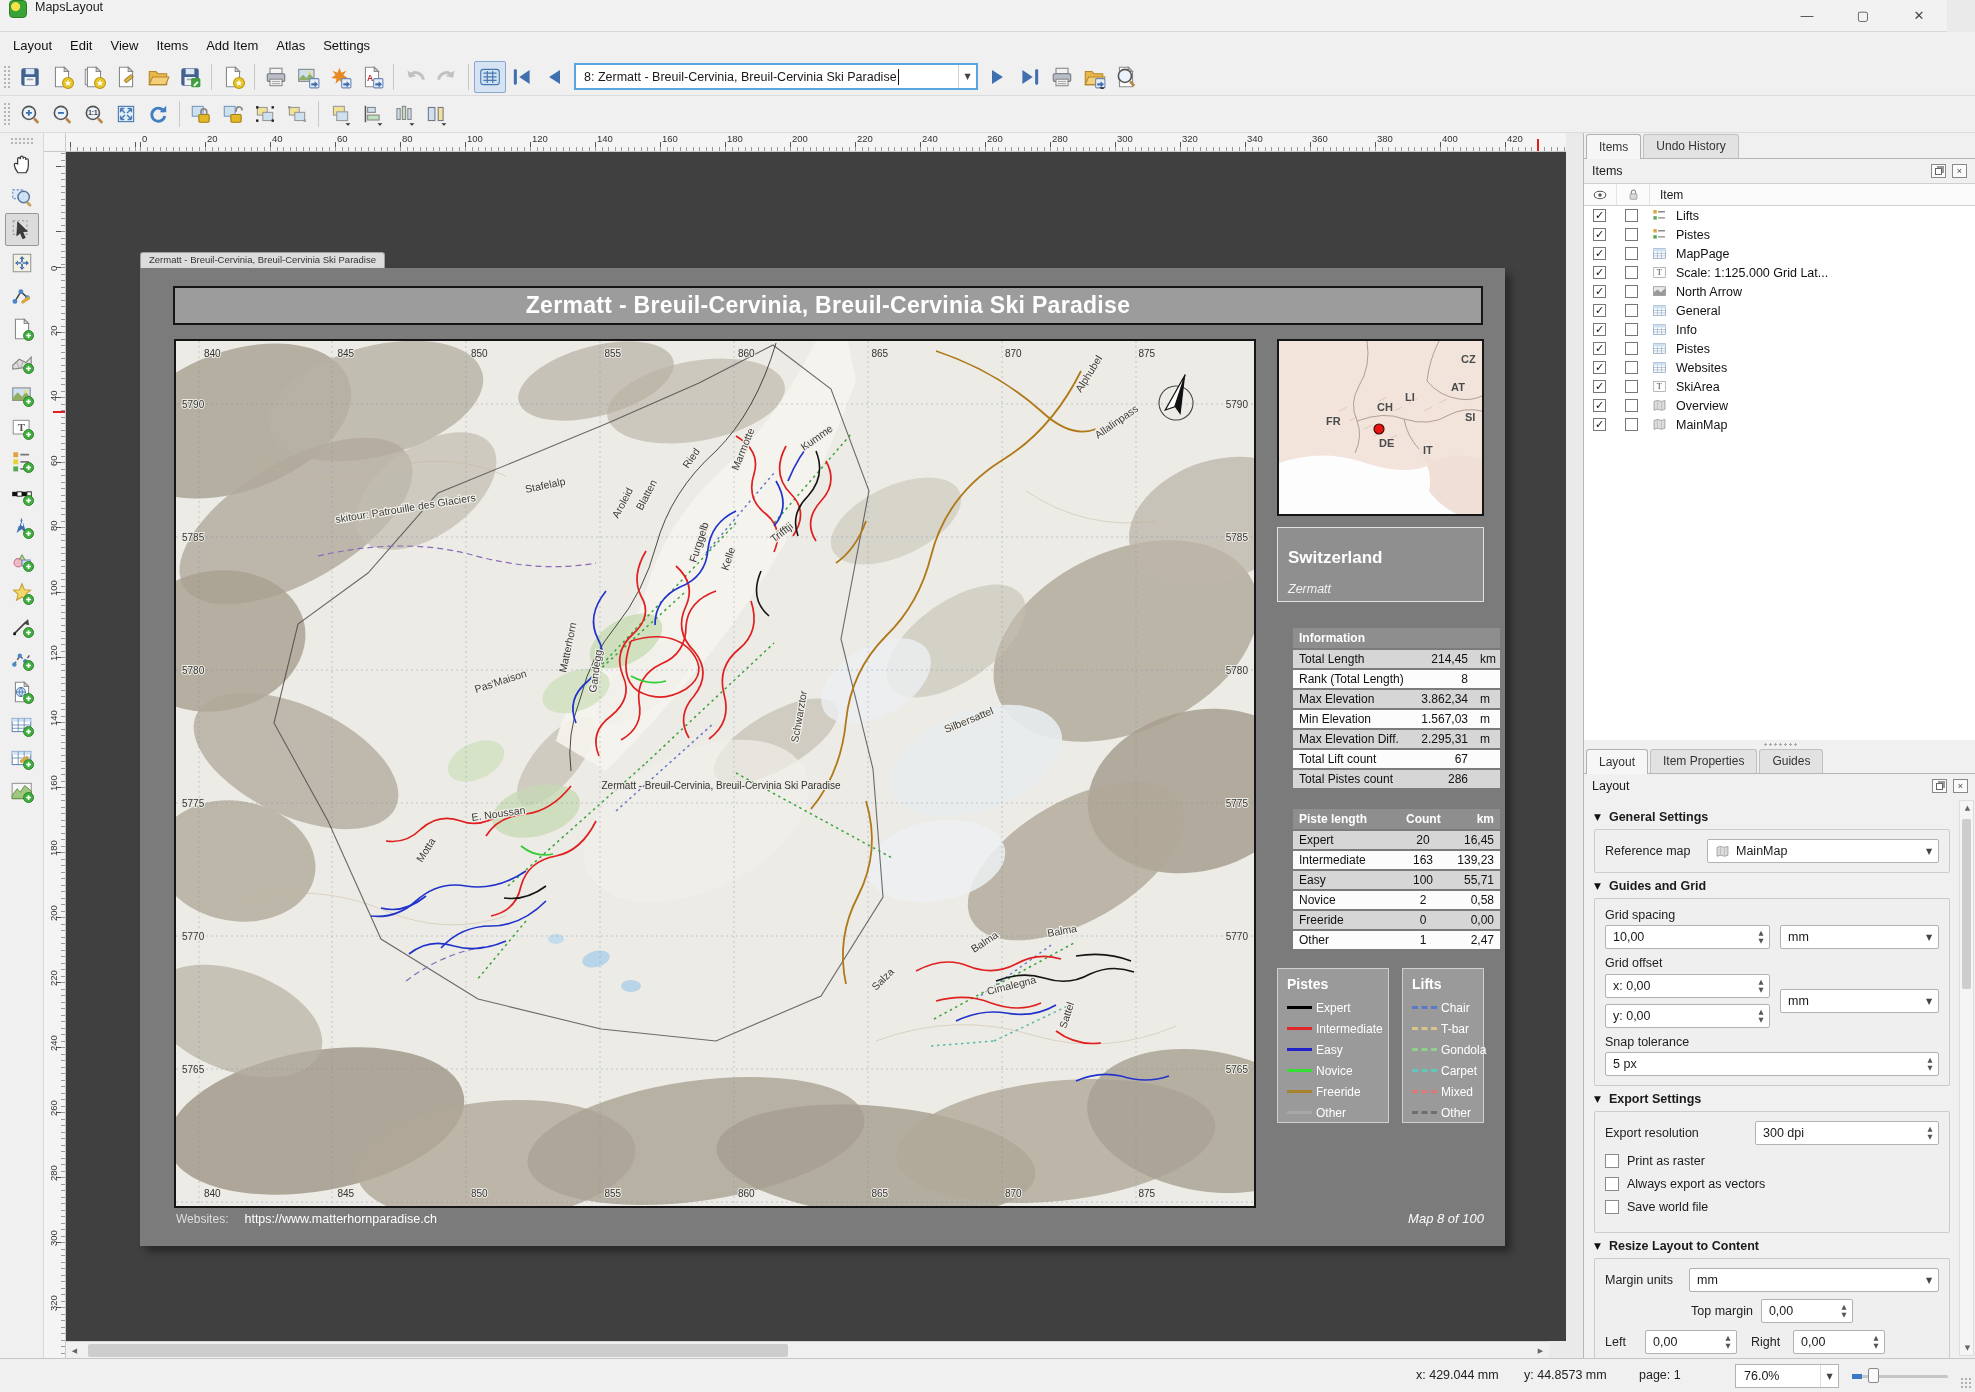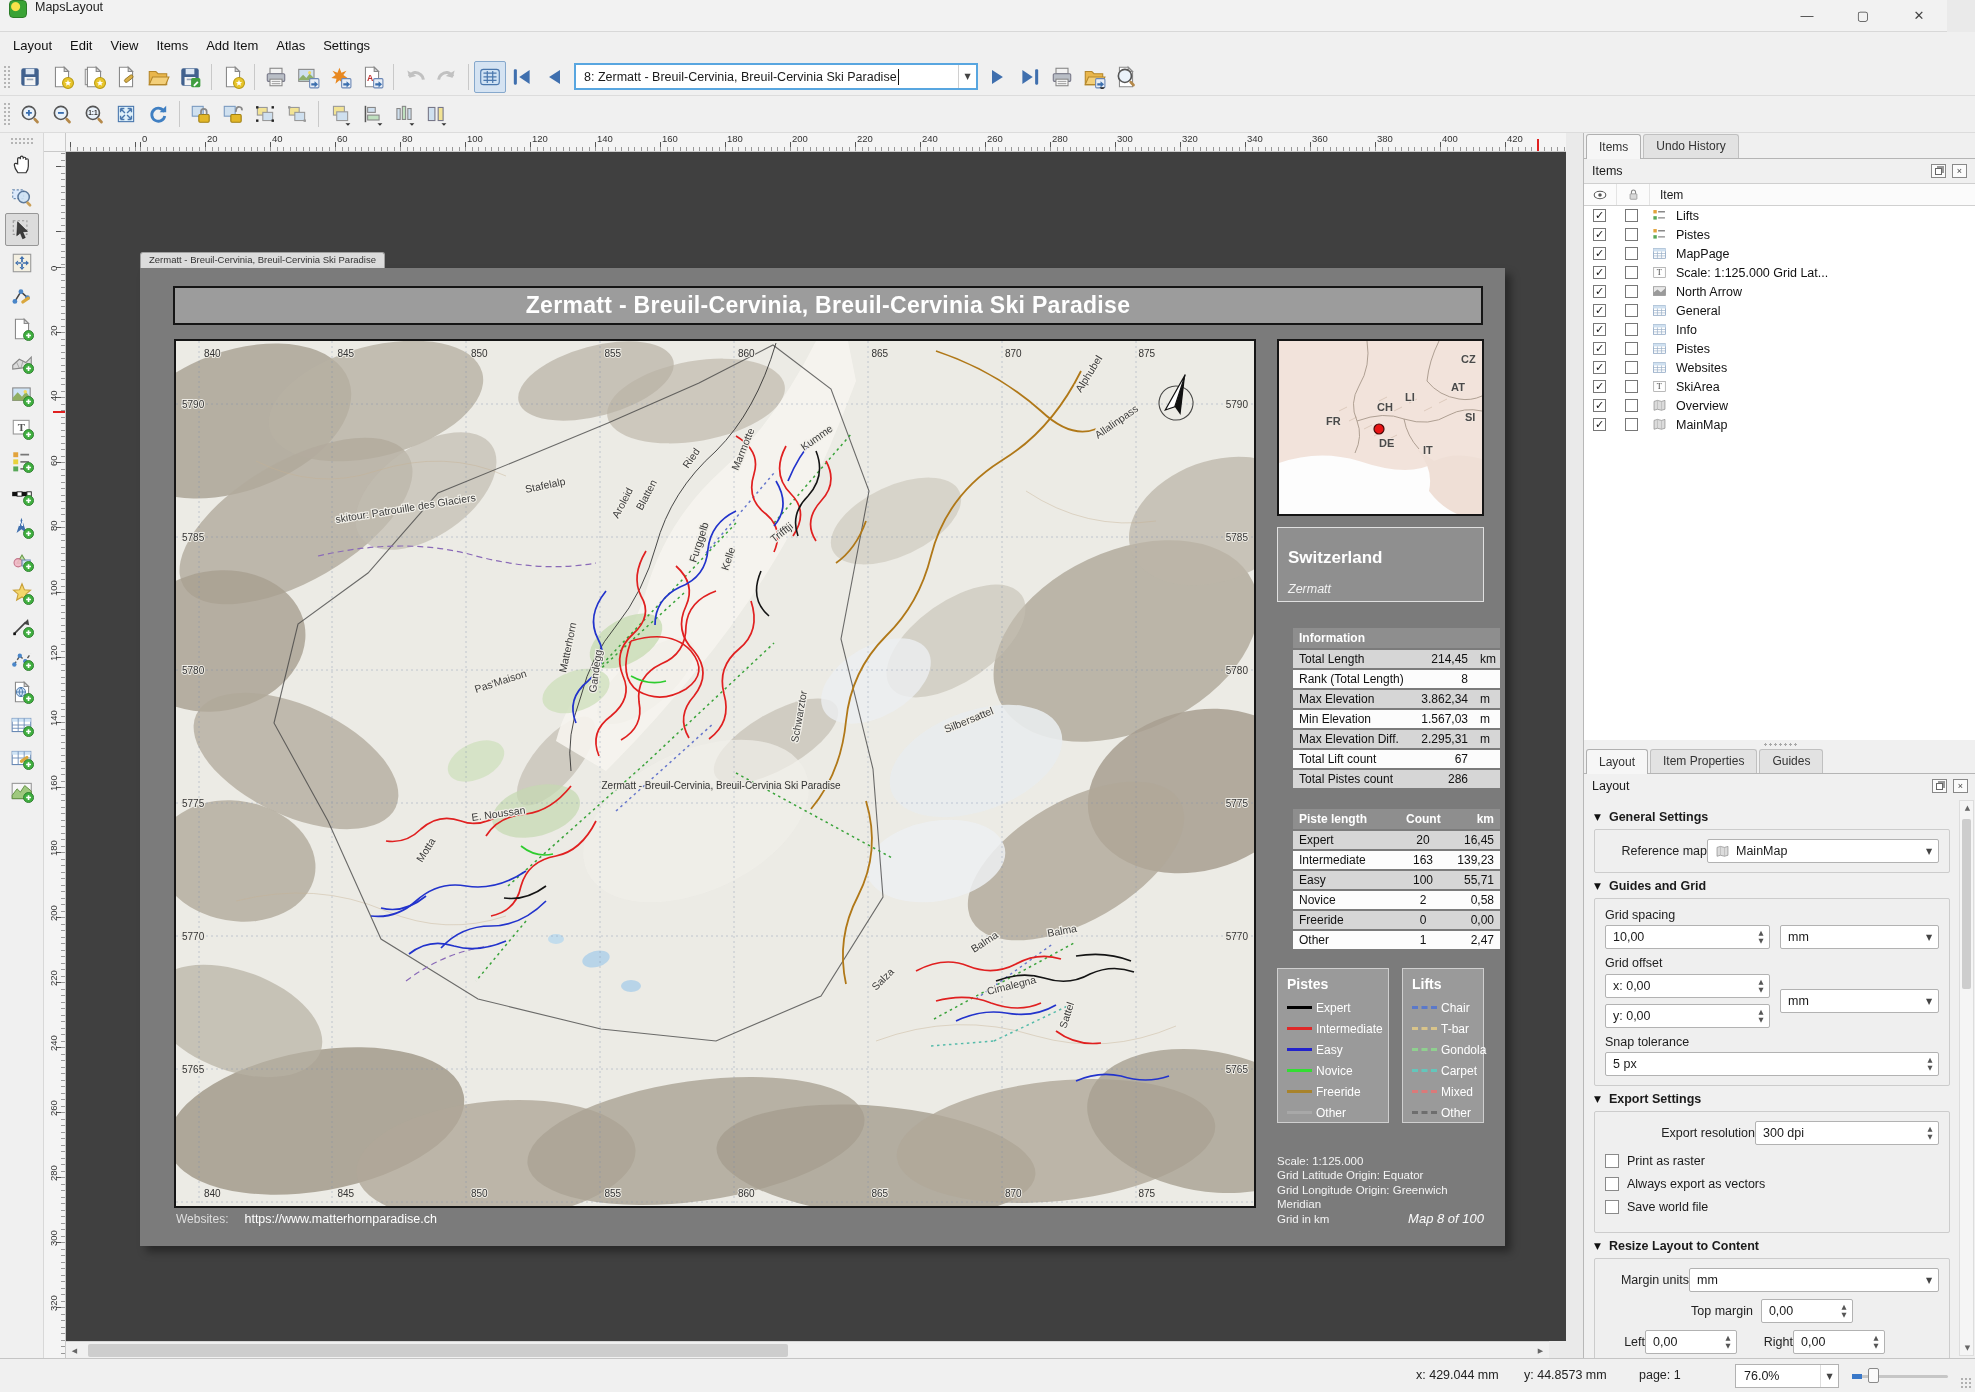--- a/index.html
+++ b/index.html
@@ -180,21 +180,21 @@
   #panel-splitter i { width:34px; height:3px;
     background-image:radial-gradient(circle,#a8a8a8 1px,transparent 1.2px); background-size:5px 3px; }
 
   #layout-dock { position:absolute; left:0; top:615px; width:392px; height:610px; }
   #layout-content { position:absolute; left:0; top:50px; width:374px; height:560px;
     padding:6px 8px 0 10px; overflow:hidden; }
   .section-head { display:flex; align-items:center; margin:6px 0 5px; }
   .section-head .tri { font-size:9px; margin-right:8px; color:#111; }
   .section-head .stitle { font-size:12.5px; font-weight:bold; }
   .groupbox { border:1px solid #cccccc; border-radius:2px; background:#efefef; padding:9px 10px; margin-bottom:4px; }
-  .frow { display:flex; align-items:center; margin-bottom:7px;text-align:right; }
+  .frow { display:flex; align-items:center; margin-bottom:7px; }
   .frow:last-child { margin-bottom:0; }
   .flabel { font-size:12.5px; color:#222; }
   .widget { background:#fff; border:1px solid #b2b2b2; border-radius:2px; height:24px;
     display:flex; align-items:center; font-size:12.5px; padding-left:7px; position:relative; }
   .spin-arrows { margin-left:auto; width:16px; height:100%; display:flex; flex-direction:column;
     align-items:center; justify-content:center; color:#555; font-size:6.5px; line-height:1.25; }
   .combo-arrow2 { margin-left:auto; width:18px; display:flex; align-items:center; justify-content:center;
     color:#444; font-size:8px; }
   .chk-row { display:flex; align-items:center; margin:9px 0; }
   .chk-box { width:14px; height:14px; border:1px solid #8a8a8a; background:#fff; margin-right:8px; }
@@ -1150,26 +1150,20 @@
                 <div class="legend-swatch dash" style="border-top-color: rgb(218, 122, 122);"></div>
                 <span class="legend-label">Mixed</span>
               </div>
               <div class="legend-row">
                 <div class="legend-swatch dash" style="border-top-color: rgb(110, 110, 110);"></div>
                 <span class="legend-label">Other</span>
               </div>
             </div>
         </div>
 
-        <div id="map-footer">
-            <div>Scale: 1:125.000</div>
-            <div>Grid Latitude Origin: Equator</div>
-            <div>Grid Longitude Origin: Greenwich Meridian</div>
-            <div>Grid in km</div>
-          </div>
         <div id="map-counter">Map 8 of 100</div>
       </div>
 
       <div id="websites-row">
         <span id="websites-label">Websites:</span>
         <span id="websites-url">https://www.matterhornparadise.ch</span>
       </div>
     </div>
   </div>
 

